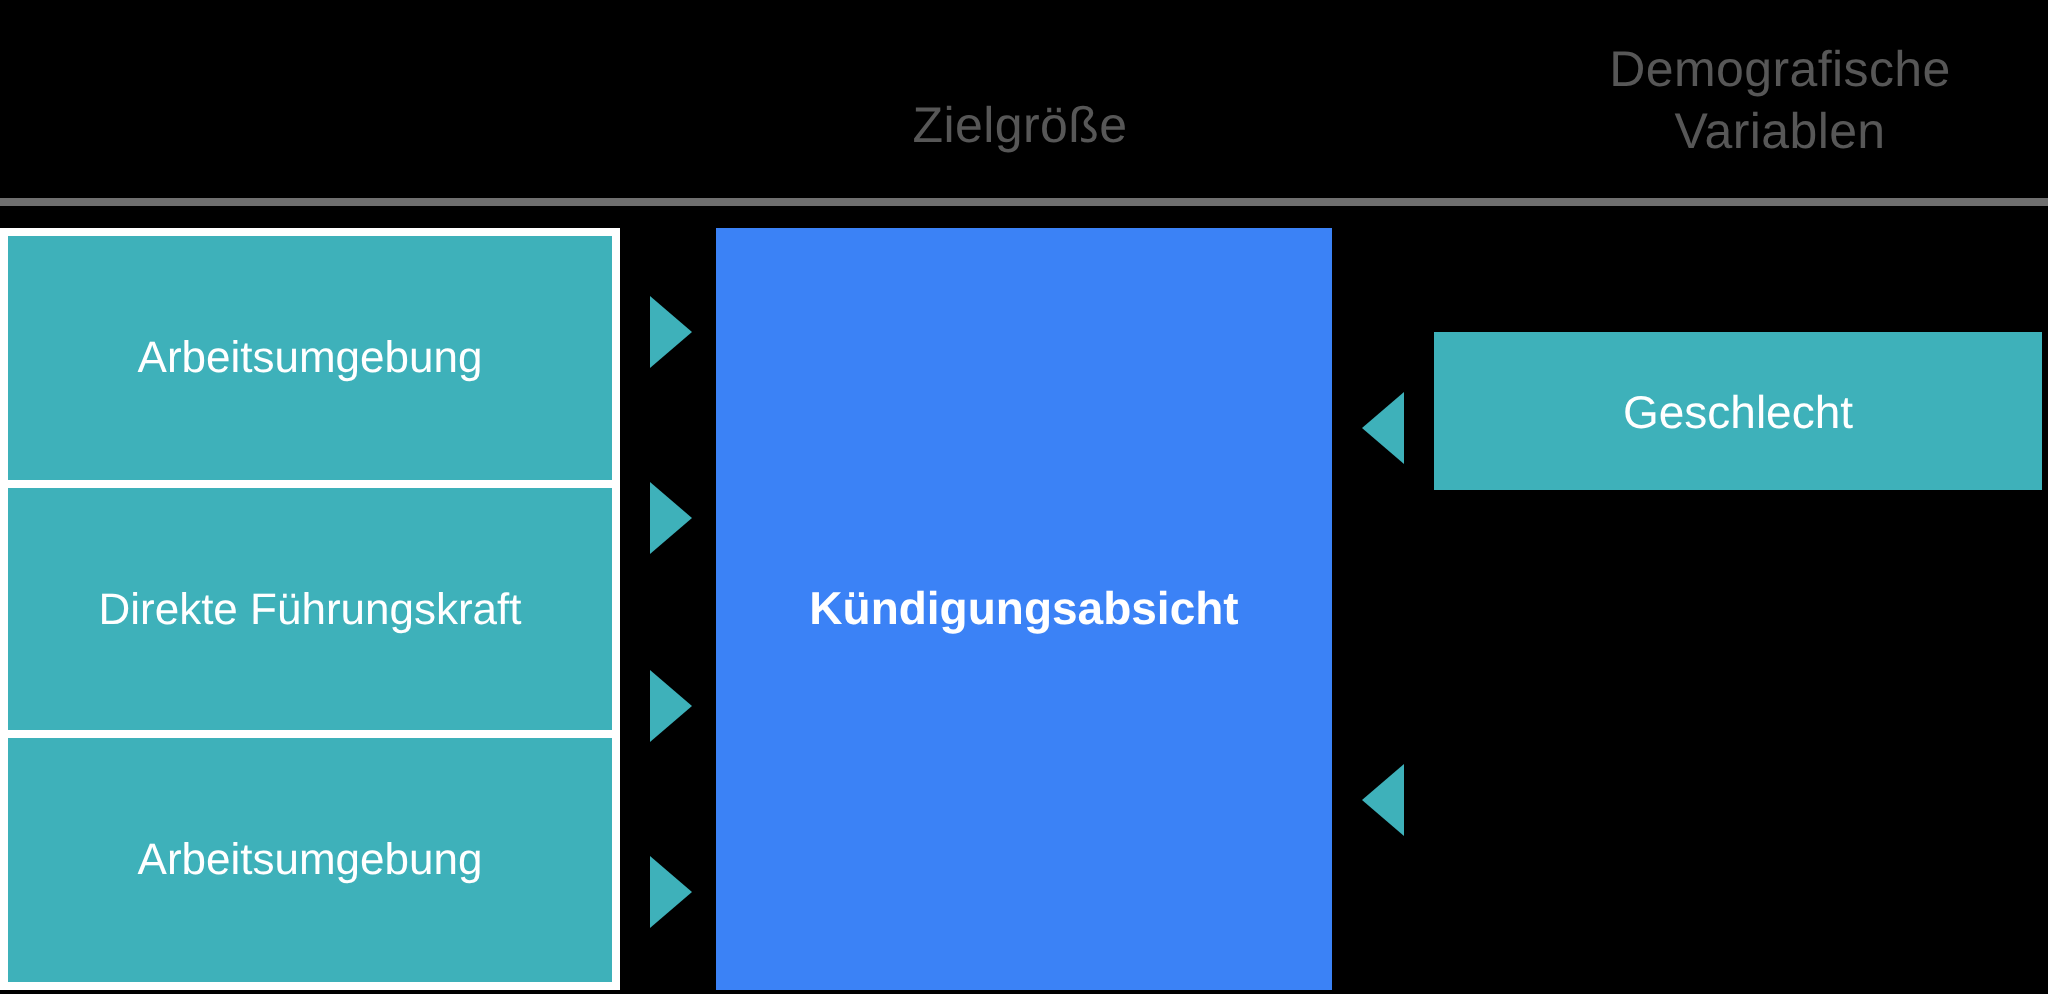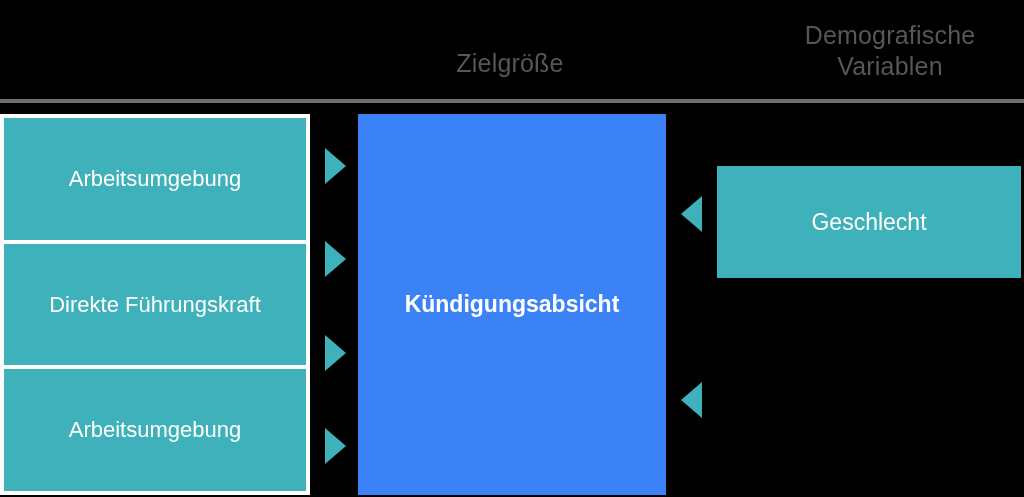--- a/index.html
+++ b/index.html
@@ -97,21 +97,21 @@
     background: #3eb1ba;
     display: flex;
     align-items: center;
     justify-content: center;
     color: #ffffff;
     font-size: 23px;
     line-height: 28px;
     text-align: center;
     box-sizing: border-box;
   }
-  #demo-box-0 { top: 166px; height: 112px; }
+  #demo-box-0 { top: 166px; height: 79px; }
   #demo-box-1 { top: 352px; height: 97px; }
 
   
   .arrow-right {
     position: absolute;
     width: 0;
     height: 0;
     border-top: 18px solid transparent;
     border-bottom: 18px solid transparent;
     border-left: 21px solid #3eb1ba;

